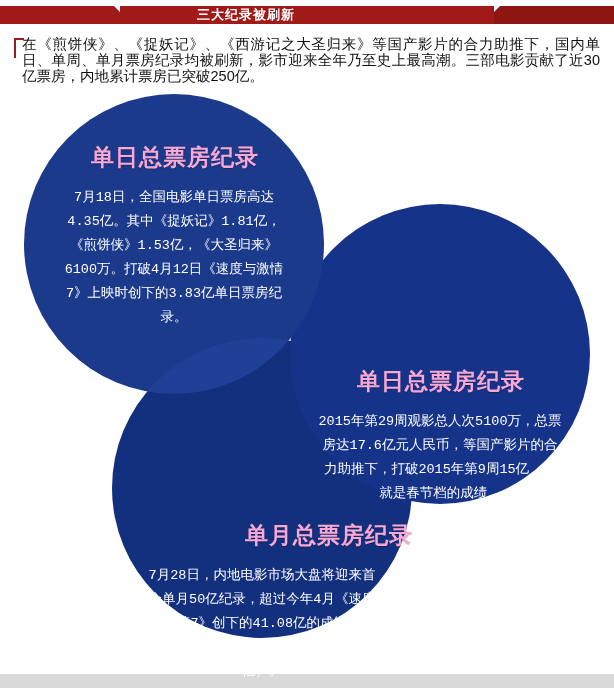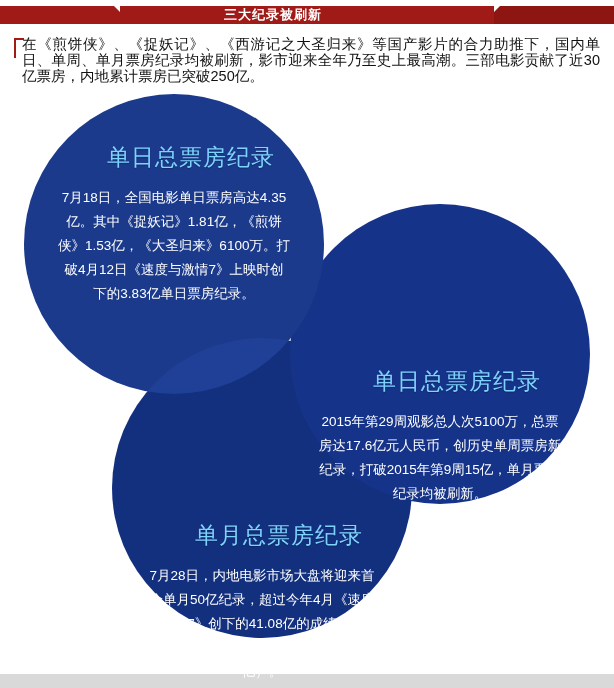--- a/index.html
+++ b/index.html
@@ -70,21 +70,20 @@
     top: 6px;
     width: 492px;
     height: 18px;
     line-height: 18px;
     text-align: center;
     color: #ffffff;
     font-size: 13px;
     font-weight: bold;
     letter-spacing: 1px;
     z-index: 5;
-    padding-left: 27px;
   }
 
   
   .intro-wrap {
     position: relative;
     margin: 6px 14px 0 14px;
     padding-left: 8px;
   }
   .intro-bracket {
     position: absolute;
@@ -163,39 +162,40 @@
     top: 252px;
     width: 300px;
     height: 300px;
     background: #2a4fae;
     opacity: 0.30;
     clip-path: circle(150px at 62px -94px);
   }
 
   .circle-title {
     position: absolute;
-    left: 17px;
+    left: 1px;
     width: 100%;
     font-size: 23px;
-    font-weight: normal;
+    font-weight: bold;
     letter-spacing: 1px;
-    color: #7dd3fc;
+    color: #f9a8d4;
     text-shadow: 0 1px 1px rgba(0,0,0,0.25);
   }
   .c-day .circle-title { top: 48px; }
   .c-week .circle-title { top: 162px; }
-  .c-month .circle-title { top: 182px; }
+  .c-month .circle-title { top: 182px; text-align: right; }
 
   .circle-body {
     position: absolute;
     left: 34px;
     width: 232px;
     font-size: 13.5px;
     line-height: 24px;
     color: #ffffff;
+    font-family: Liberation Mono, monospace;
   }
   .c-day .circle-body { top: 92px; }
   .c-week .circle-body { top: 206px; left: 28px; width: 244px; }
   .c-month .circle-body { top: 226px; }
 
   
   .footer-strip {
     position: absolute;
     left: 0;
     bottom: 0;
@@ -223,21 +223,21 @@
 
 <div class="venn">
 
   <div class="circle c-month">
     <div class="circle-title">单月总票房纪录</div>
     <div class="circle-body">7月28日，内地电影市场大盘将迎来首个单月50亿纪录，超过今年4月《速度与激情7》创下的41.08亿的成绩，将接近于2009年的全年票房成绩（58.7亿）。</div>
   </div>
 
   <div class="circle c-week">
     <div class="circle-title">单日总票房纪录</div>
-    <div class="circle-body">2015年第29周观影总人次5100万，总票房达17.6亿元人民币，创历史单周票房新纪录，打破2015年第9周15亿，单月票房纪录均被刷新。</div>
+    <div class="circle-body">2015年第29周观影总人次5100万，总票房达17.6亿元人民币，等国产影片的合力助推下，打破2015年第9周15亿，也就是春节档的成绩。</div>
   </div>
 
   <div class="circle c-day">
     <div class="circle-title">单日总票房纪录</div>
     <div class="circle-body">7月18日，全国电影单日票房高达4.35亿。其中《捉妖记》1.81亿，《煎饼侠》1.53亿，《大圣归来》6100万。打破4月12日《速度与激情7》上映时创下的3.83亿单日票房纪录。</div>
   </div>
 
   <div class="overlap ov-dw"></div>
   <div class="overlap ov-dm"></div>
 </div>

